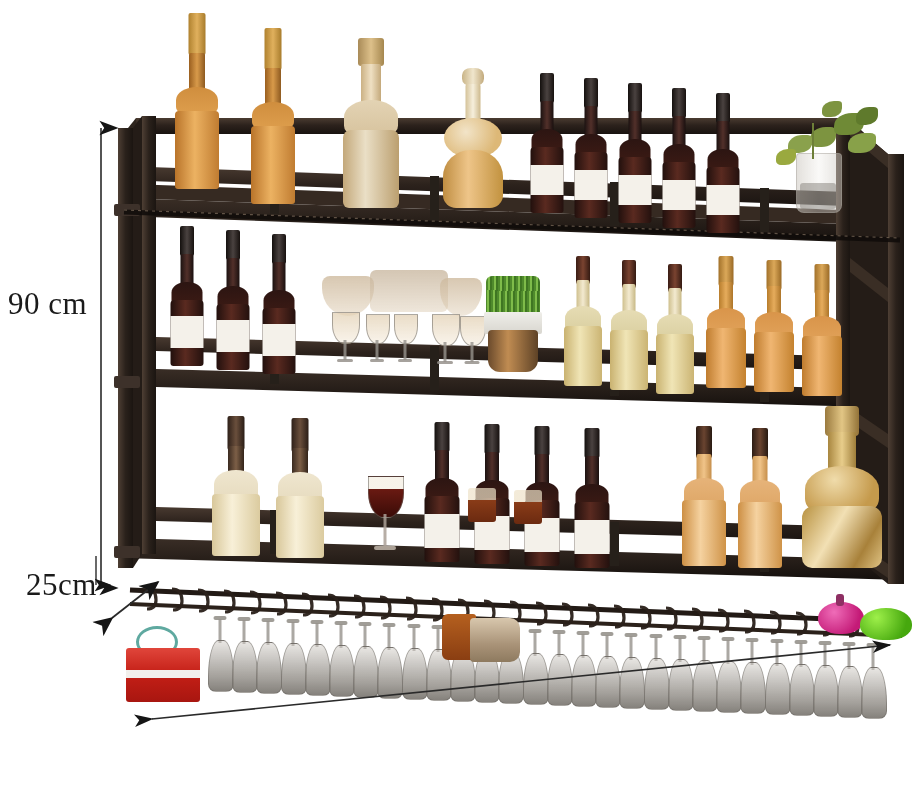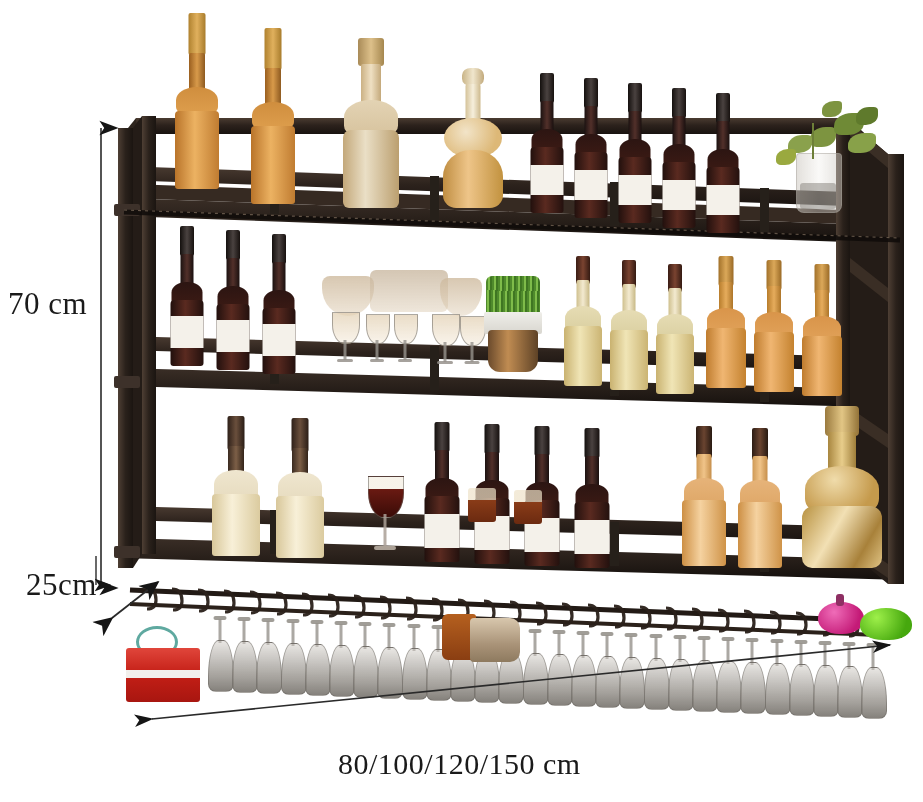--- a/index.html
+++ b/index.html
@@ -605,17 +605,16 @@
 
     <line x1="101" y1="128" x2="101" y2="588" stroke="#2a2a2a" stroke-width="1.6" marker-start="url(#arrUp)" marker-end="url(#arrDn)"></line>
 
     <line x1="112" y1="618" x2="158" y2="582" stroke="#2a2a2a" stroke-width="1.8" marker-start="url(#arrD2)" marker-end="url(#arrD)"></line>
 
     <line x1="96" y1="556" x2="96" y2="585" stroke="#2a2a2a" stroke-width="1.4" marker-end="url(#arrDn)"></line>
 
     <line x1="152" y1="719" x2="890" y2="645" stroke="#2a2a2a" stroke-width="1.6" marker-start="url(#arrH2)" marker-end="url(#arrH)"></line>
   </svg>
 
-  <div class="dim-label" id="lbl-height">70 cm</div>
+  <div class="dim-label" id="lbl-height">90 cm</div>
   <div class="dim-label" id="lbl-depth">25cm</div>
-  <div class="dim-label" id="lbl-width">80/100/120/150 cm</div>
 
 </div>
 
 </body></html>

